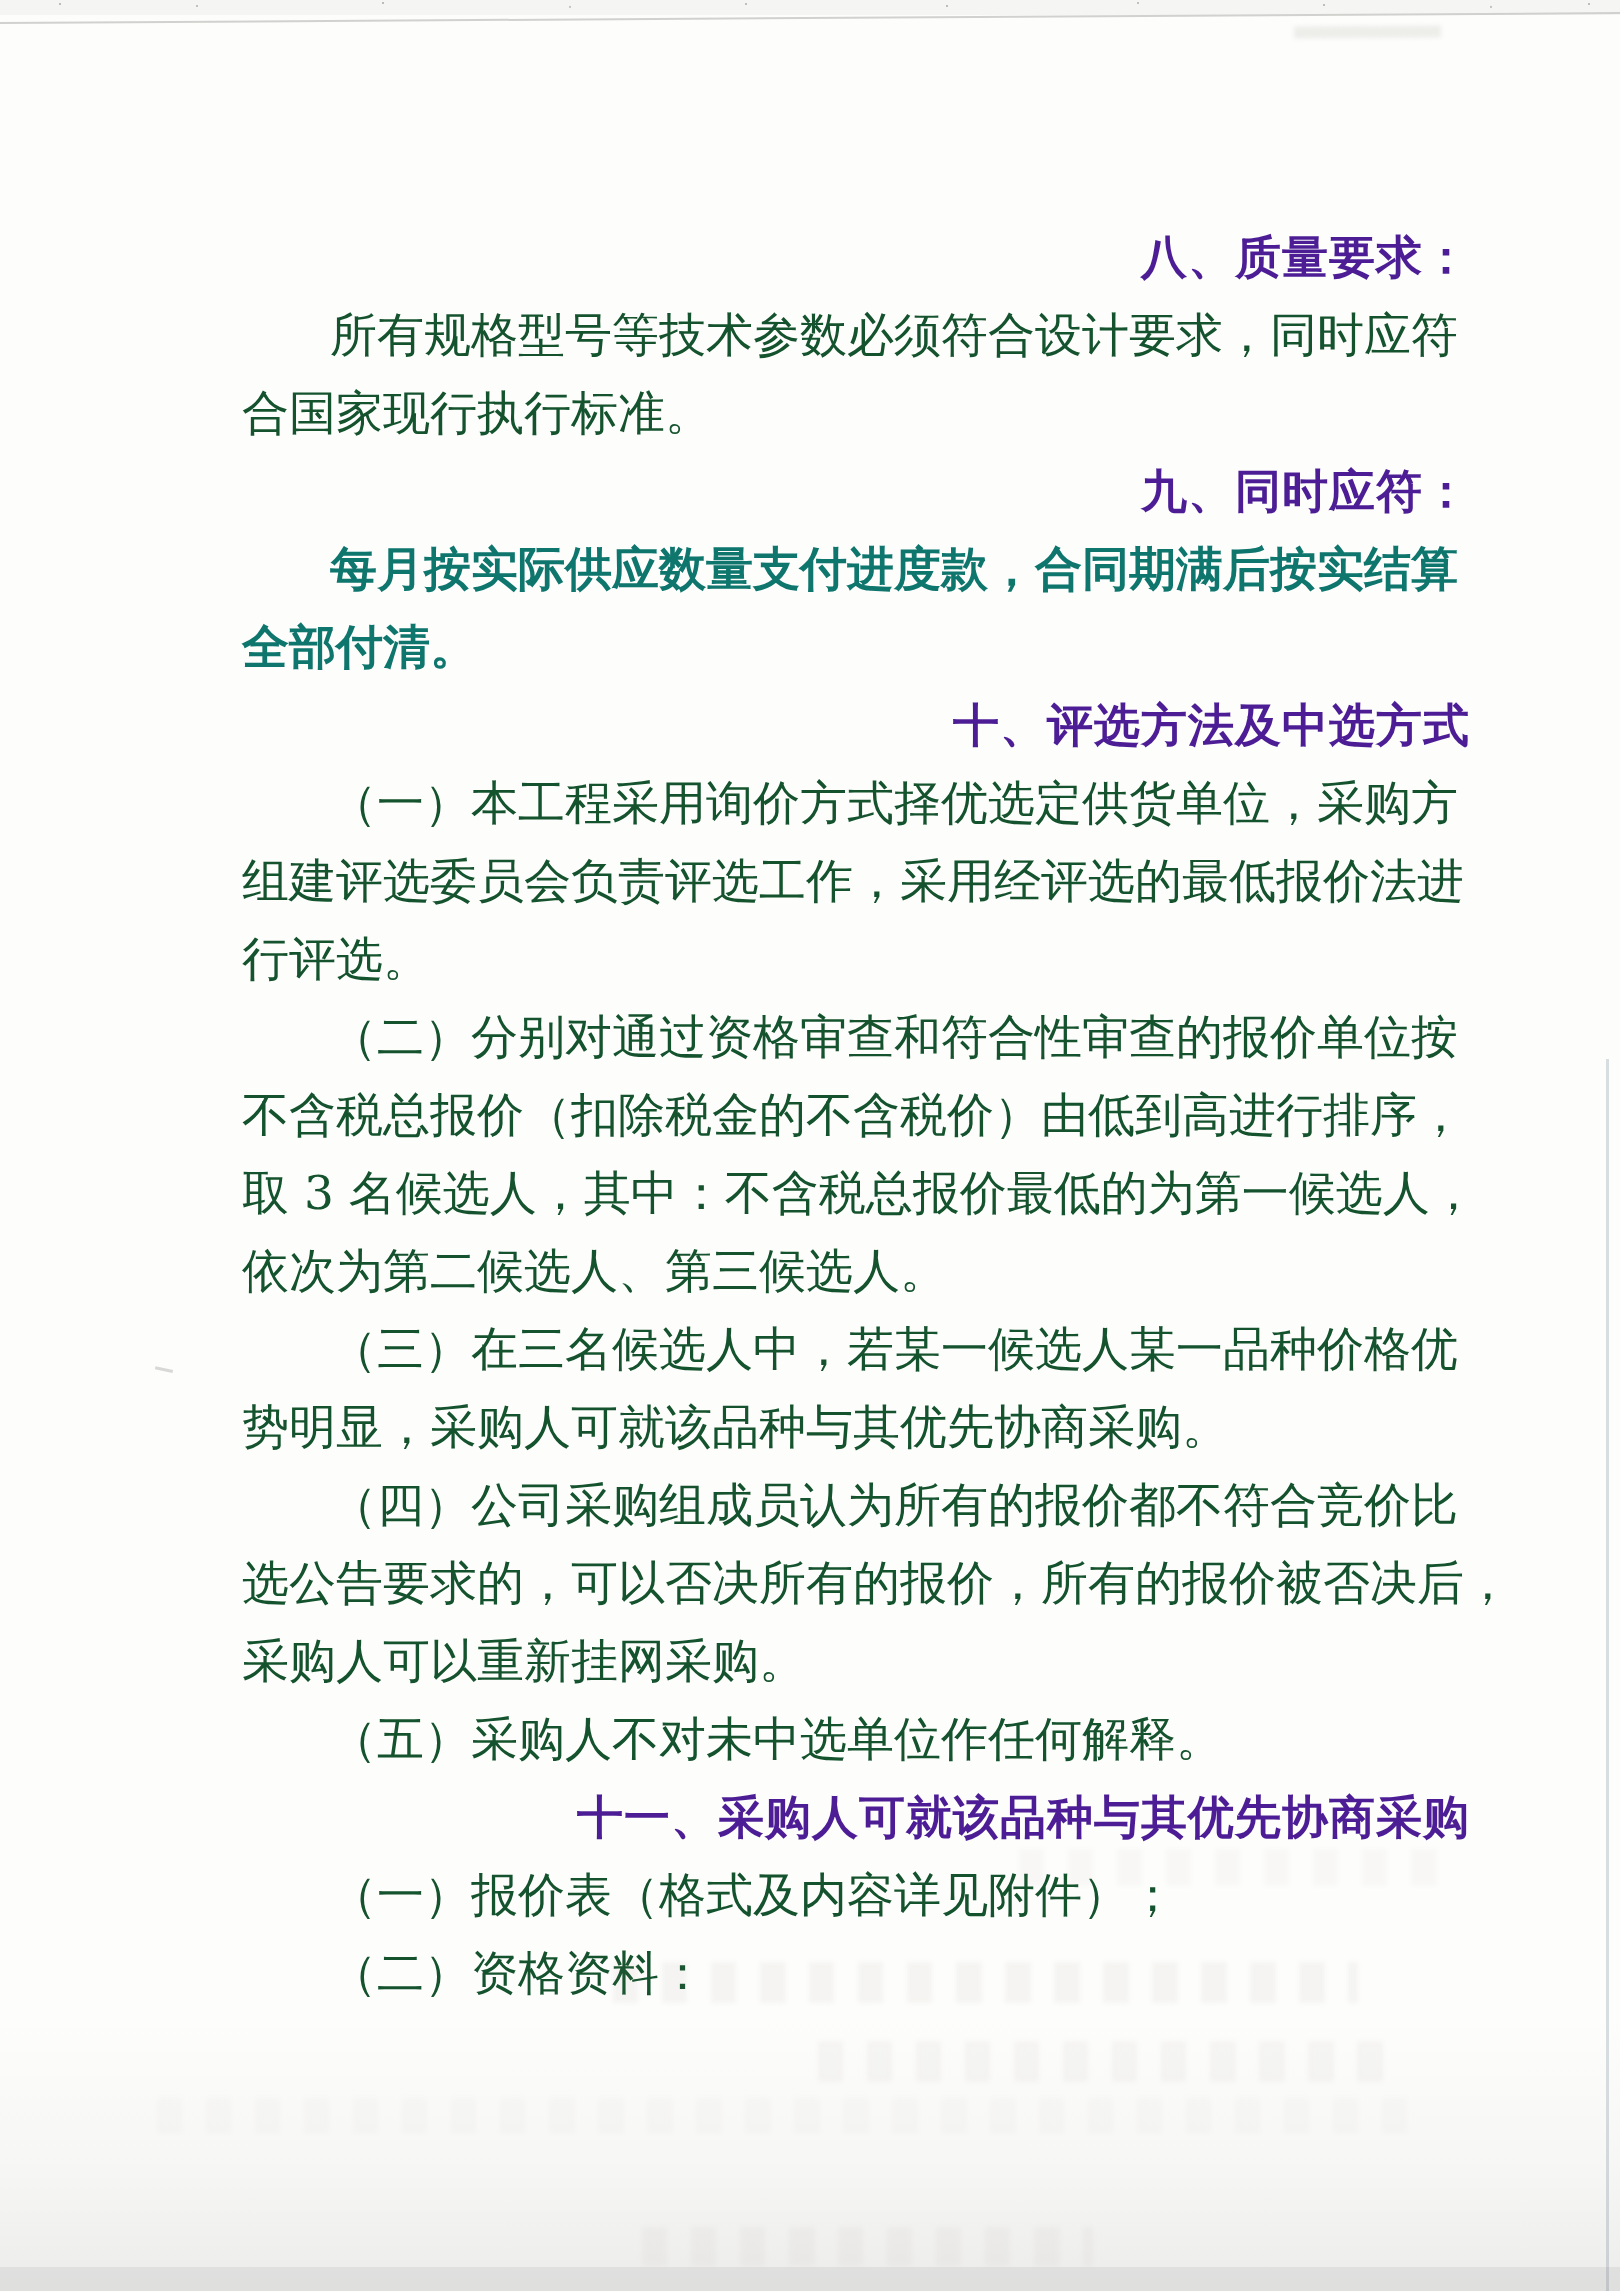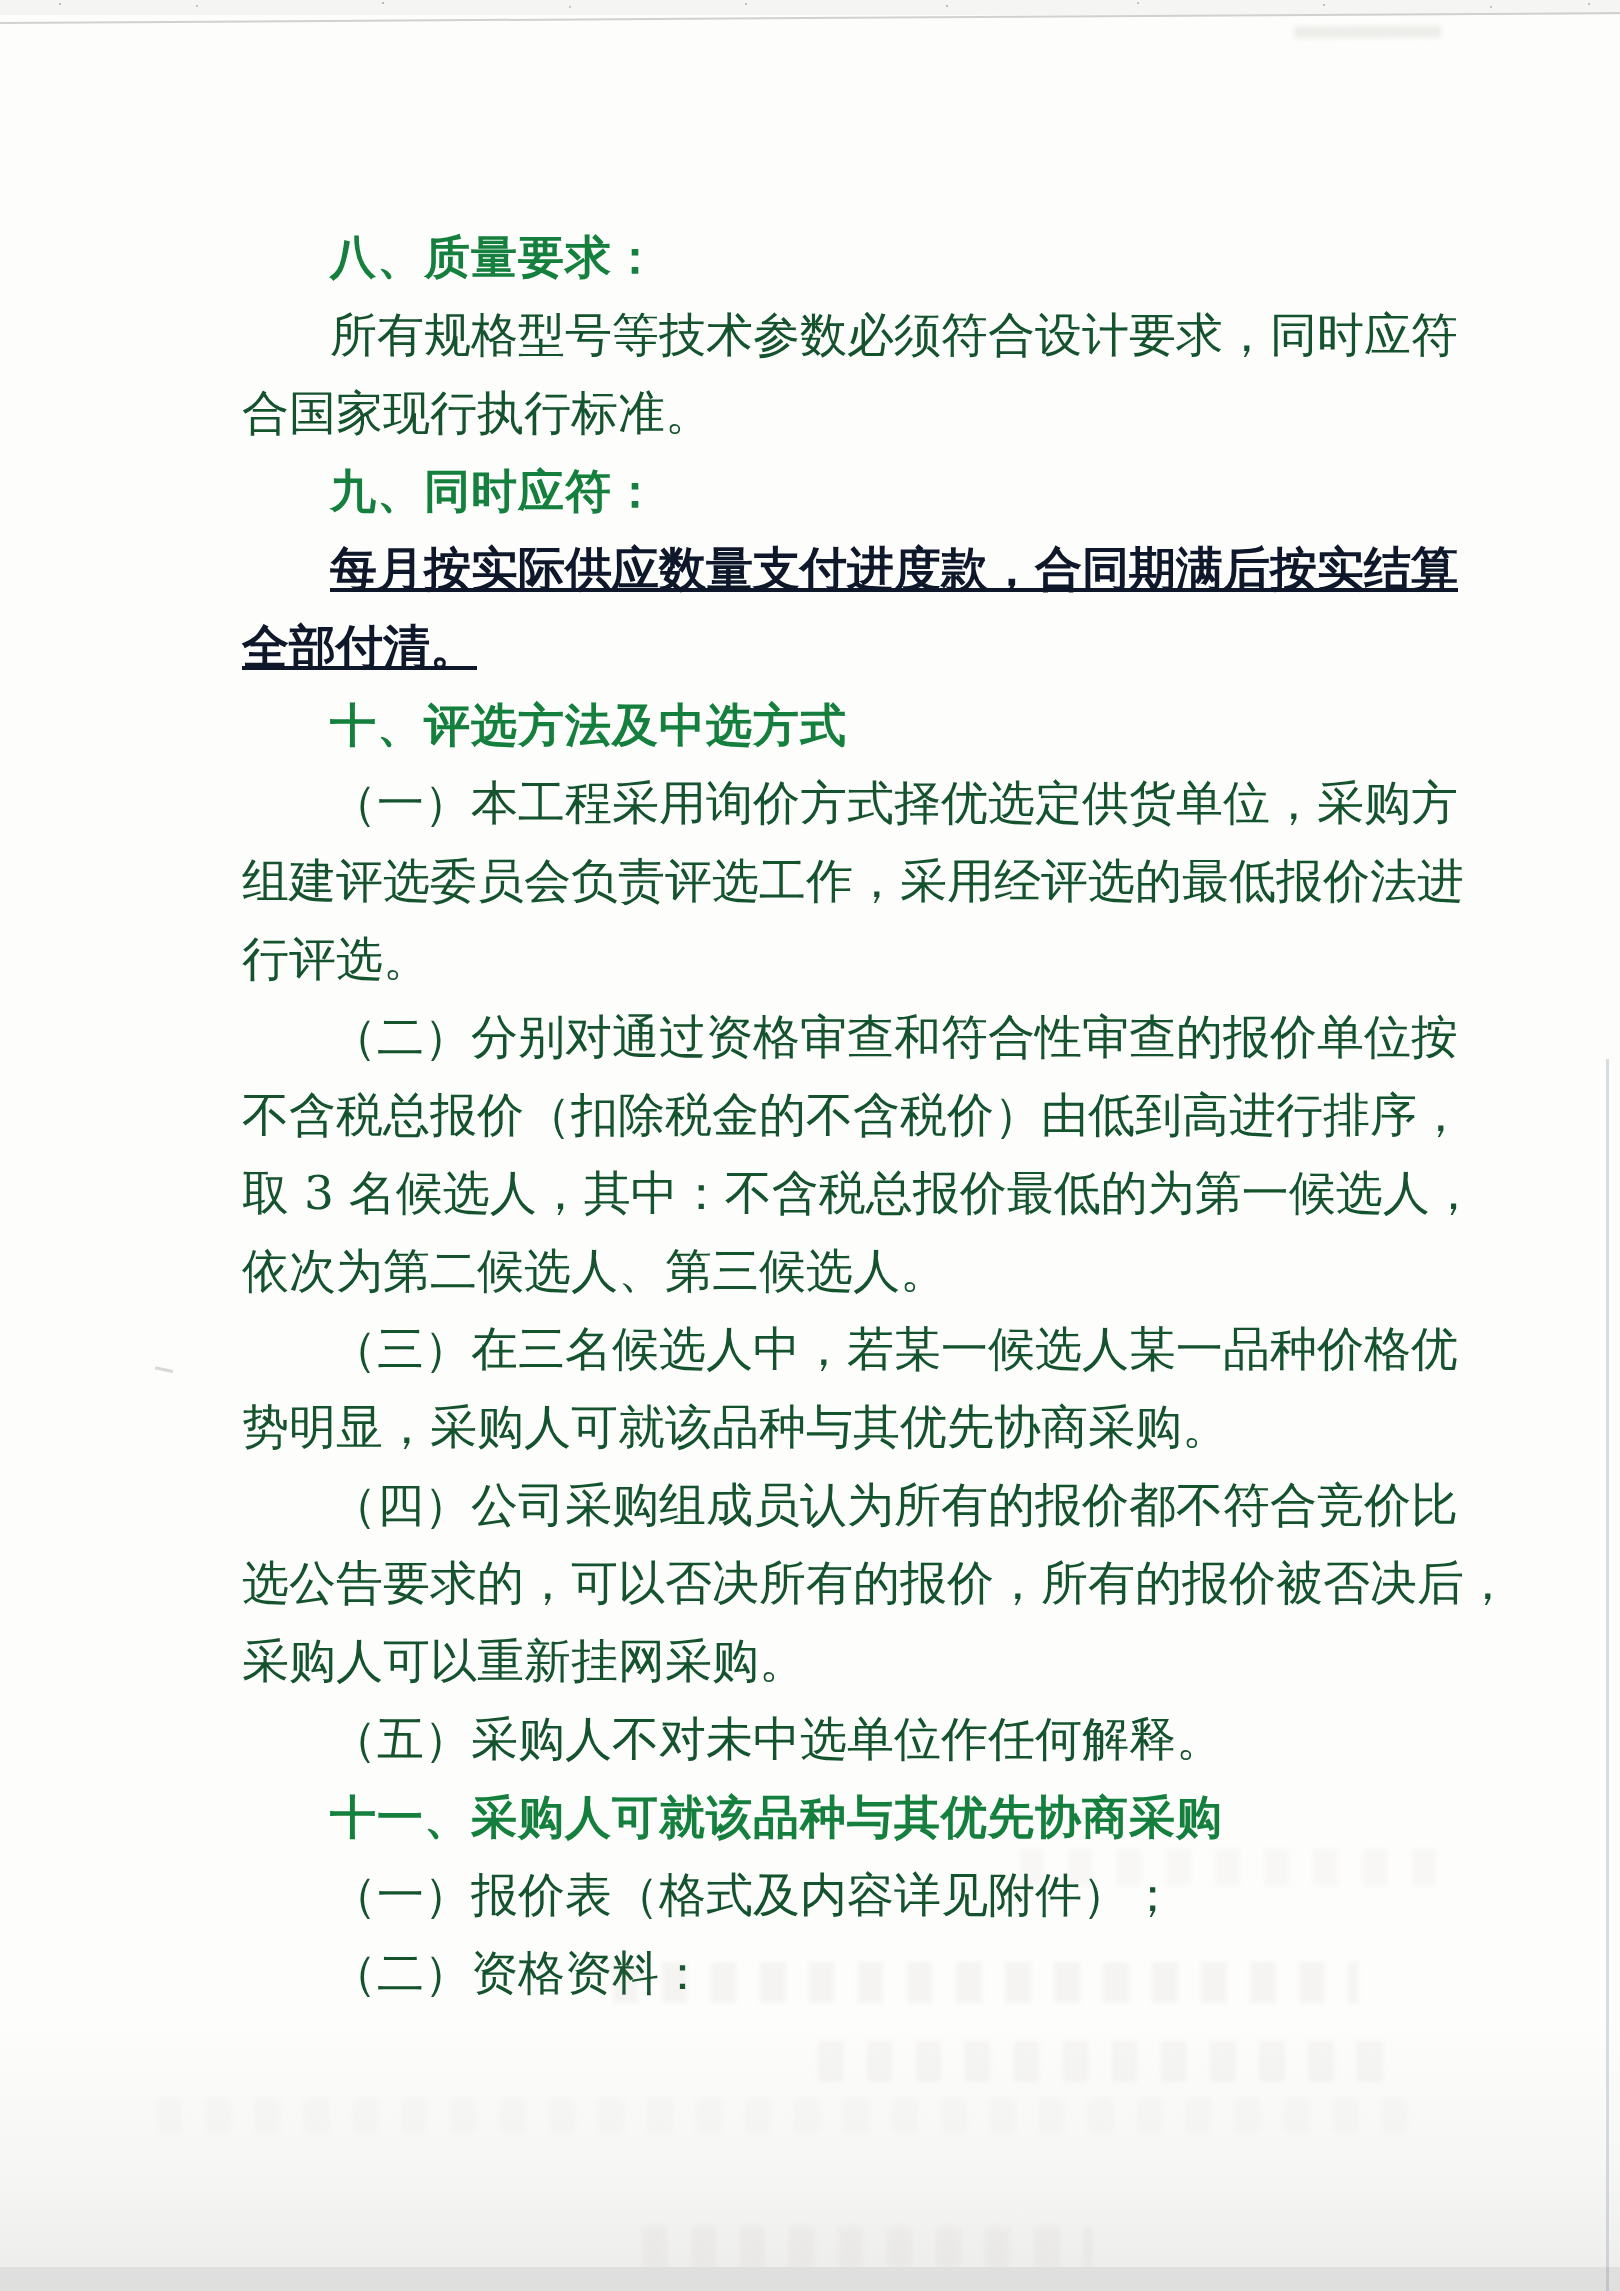--- a/index.html
+++ b/index.html
@@ -77,29 +77,29 @@
     height: 78px;
     line-height: 78px;
     font-size: 47px;
     letter-spacing: 0px;
     color: #14532d;
     white-space: nowrap;
   }
   .indent { text-indent: 88px; }
   .bold-body {
     font-weight: 700;
-    color: #0f172a;
-    text-decoration: underline;
+    color: #0f766e;
   }
   .heading {
     font-family: "DejaVu Sans", "Liberation Sans", sans-serif;
     font-weight: 700;
     font-size: 46px;
     letter-spacing: 1px;
-    color: #15803d;
+    color: #4c1d95;
+    text-align: right;
   }
 </style>
 </head>
 <body>
 
 <div class="page">
 
   <div class="top-band"></div>
   <div class="top-specks"></div>
   <div class="top-line"></div>

